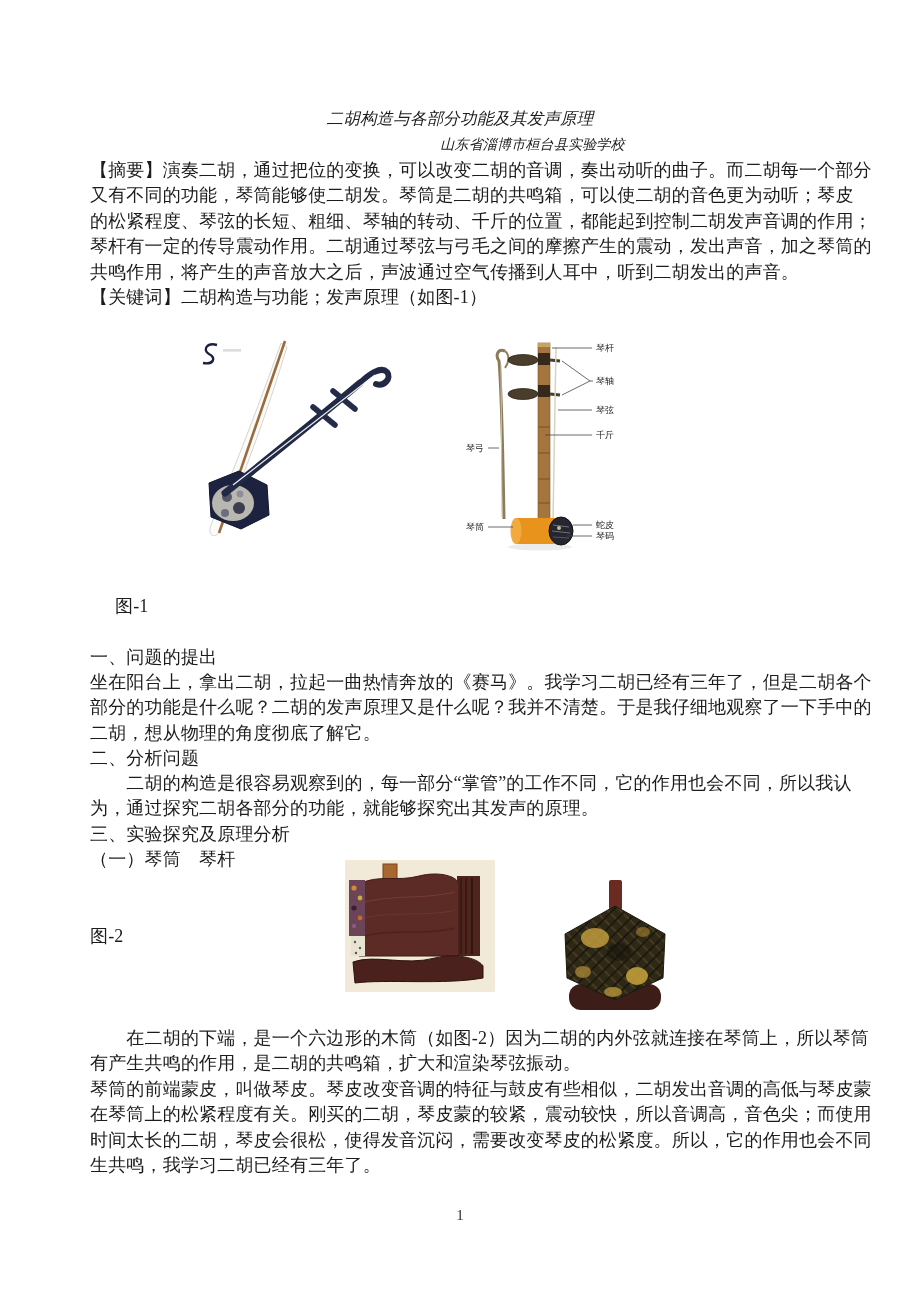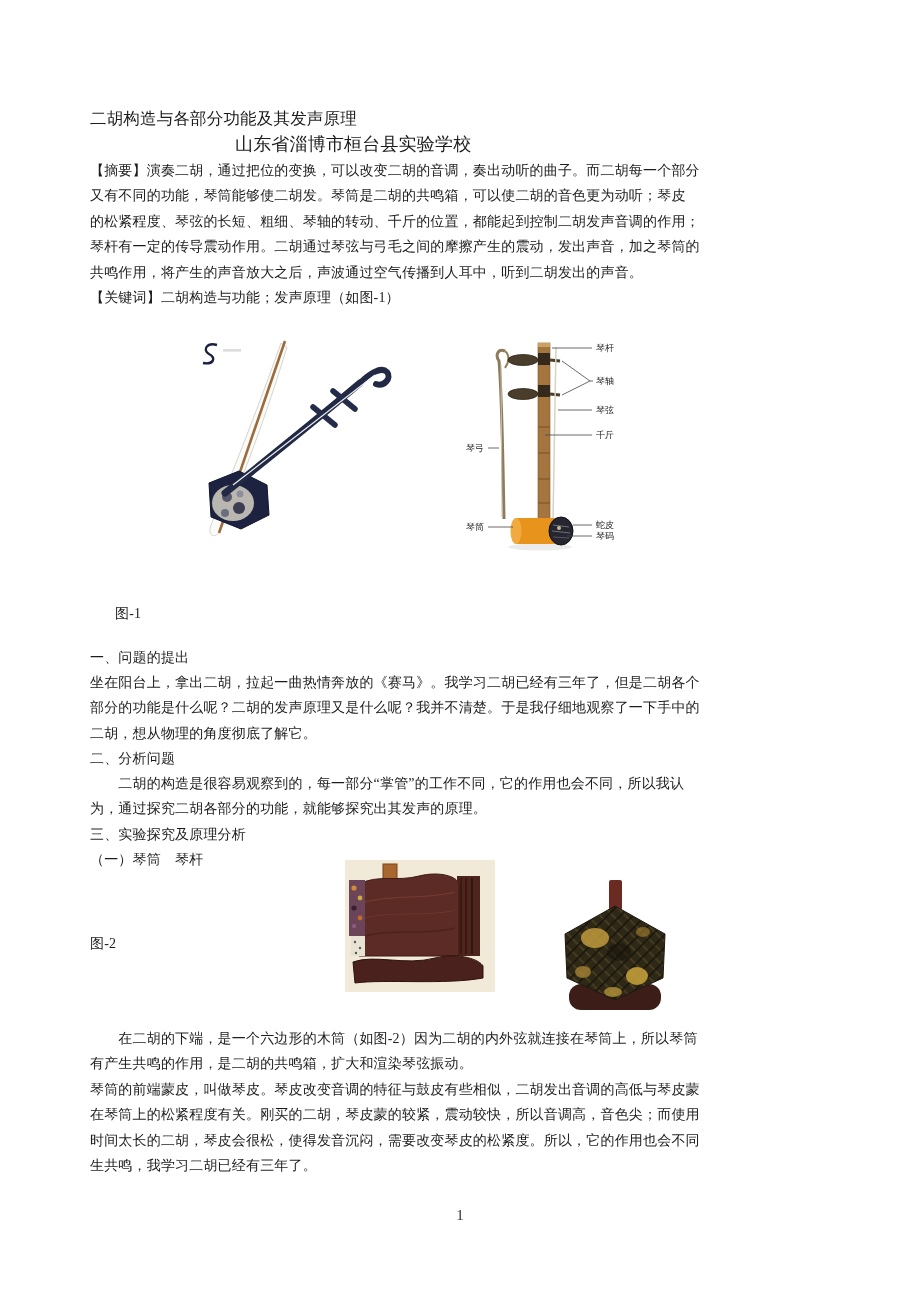--- a/index.html
+++ b/index.html
@@ -8,30 +8,30 @@
     background:#ffffff;
     position:relative;
     overflow:hidden;
     font-family:"Liberation Serif","DejaVu Serif",serif;
     color:#1a1a1a;
   }
   .line{
     position:absolute;
     left:90px;
     width:740px;
-    font-size:14px;
+    font-size:18px;
     letter-spacing:0.18px;
     line-height:25px;
     white-space:nowrap;
     color:#1c1c1c;
   }
-  .centered{text-align:left;white-space:normal;}
+  .centered{text-align:center;white-space:normal;font-style:italic;}
   .title-line{font-size:16.5px;}
-  .affil-line{text-indent:145px;font-size:18px;}
-  .caption{width:200px;margin-top:7px;}
+  .affil-line{text-indent:145px;font-size:14px;}
+  .caption{width:200px;}
   .pagenum{text-align:center;white-space:normal;font-size:15px;color:#333;}
   .photo{position:absolute;}
   svg text{font-family:"Liberation Serif","DejaVu Serif",serif;}
 </style>
 </head>
 <body>
 
 <div class="line centered title-line" style="top:106px">二胡构造与各部分功能及其发声原理</div>
 <div class="line centered affil-line" style="top:132px">山东省淄博市桓台县实验学校</div>
 

